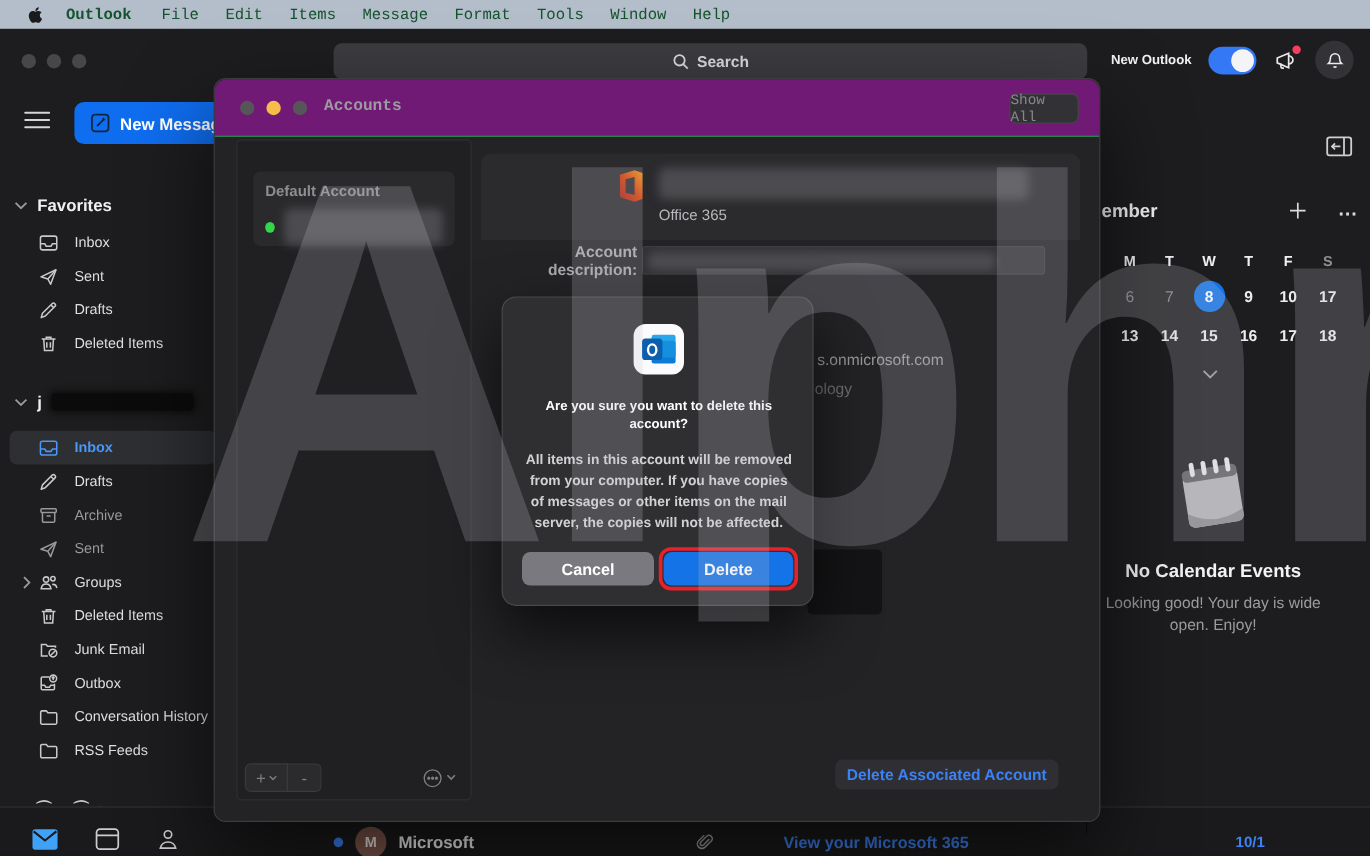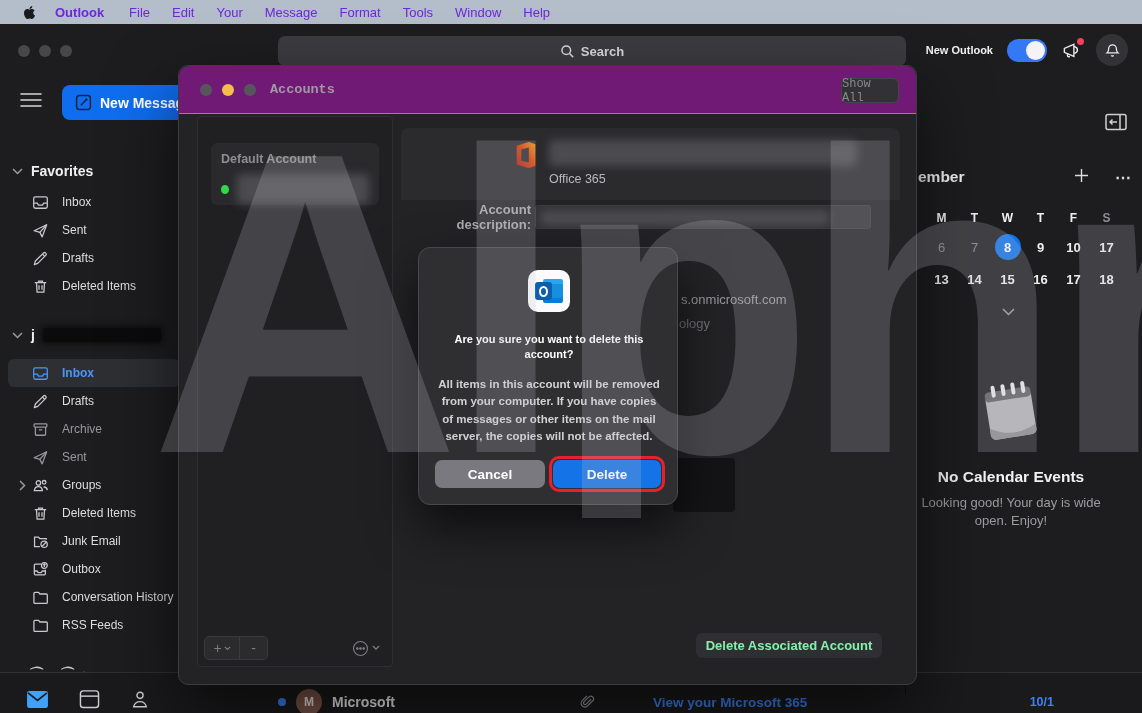--- a/index.html
+++ b/index.html
@@ -4,21 +4,21 @@
 <style>
   * { margin:0; padding:0; box-sizing:border-box; }
   html,body { width:1142px; height:713px; overflow:hidden; background:#161618;
     font-family:"Liberation Sans", sans-serif; -webkit-font-smoothing:antialiased; }
   svg { display:block; }
 
   
   #menubar { position:absolute; left:0; top:0; width:1142px; height:24px; background:#b4bdca;
     display:flex; align-items:center; gap:0; padding-left:14px; z-index:5; }
   #menubar .apple { width:30px; display:flex; justify-content:center; }
-  #menubar .mitem { font-size:13px; color:#6d28d9; padding:0 11px; }
+  #menubar .mitem { font-size:13px; color:#14532d; padding:0 11px;font-family:Liberation Mono, monospace; }
   #menubar .mitem.bold { font-weight:bold; padding-right:14px; }
 
   
   #mainwin { position:absolute; left:0; top:24px; width:1142px; height:689px; background:#1d1d1f; z-index:1; }
   .traffic { width:12px; height:12px; border-radius:50%; display:inline-block; }
   #main-traffic { position:absolute; left:18px; top:21px; display:flex; gap:9px; }
   #main-traffic .traffic { background:#47474a; }
 
   #searchbar { position:absolute; left:258px; top:12px; width:628px; height:30px; background:#3c3c40;
     border-radius:7px; display:flex; align-items:center; justify-content:center; gap:6px; color:#c2c2c6;margin-left:20px; }
@@ -114,21 +114,21 @@
   #acc-name-blur { position:absolute; left:148px; top:12px; width:308px; height:26px; }
   #office365-label { position:absolute; left:148px; top:44px; color:#b9b9bd; font-size:12.5px; }
   #desc-row { position:absolute; left:228px; top:134px; right:16px; height:34px; display:flex; align-items:center; }
   #desc-label { width:124px; text-align:right; color:#a9a9ad; font-size:13px; font-weight:bold; }
   #desc-field { margin-left:4px; width:336px; height:24px; background:#323236; border:1px solid #3d3d41; border-radius:3px; position:relative; overflow:hidden; }
   #desc-field .blur-bar { position:absolute; left:4px; top:4px; width:290px; height:16px; }
   #partial-domain { position:absolute; left:502px; top:226px; color:#98989c; font-size:13px; }
   #partial-ology { position:absolute; left:500px; top:250px; color:#6f6f73; font-size:13px; }
   #redact-block { position:absolute; left:494px; top:392px; width:62px; height:54px; background:#141416; border-radius:4px; }
   #del-assoc-btn { position:absolute; right:34px; bottom:26px; width:186px; height:25px; background:#2f2f33; border-radius:6px;
-    color:#86efac; font-size:13px; font-weight:bold; display:flex; align-items:center; justify-content:center;text-align:center; }
+    color:#3b82f6; font-size:13px; font-weight:bold; display:flex; align-items:center; justify-content:center;text-align:center; }
 
   
   #dialog { position:absolute; left:418px; top:247px; width:260px; height:258px; background:#2f2f32; border:1px solid #48484c;
     border-radius:12px; box-shadow:0 22px 50px rgba(0,0,0,.65); z-index:20; }
   #dlg-icon { position:absolute; left:109px; top:22px; width:42px; height:42px; background:#fbfbfd; border-radius:10px;
     display:flex; align-items:center; justify-content:center; }
   .ol-logo { position:relative; width:28px; height:24px; }
   .ol-env-top { position:absolute; left:8px; top:0; width:20px; height:12px; background:#28a8ea; border-radius:2px 2px 0 0; }
   .ol-env-bot { position:absolute; left:8px; top:12px; width:20px; height:12px; background:#0b7bd8; border-radius:0 0 2px 2px; }
   .ol-env-mid { position:absolute; left:14px; top:5px; width:14px; height:14px; background:#1490df; border-radius:2px; }
@@ -153,21 +153,21 @@
 <body>
 
 <div id="menubar">
   <span class="apple">
     <svg width="13" height="15" viewBox="0 0 384 512" fill="#1a1a1c">
         <path d="M318.7 268.7c-.2-36.7 16.4-64.4 50-84.8-18.8-26.9-47.2-41.7-84.7-44.6-35.5-2.8-74.3 20.7-88.5 20.7-15 0-49.4-19.7-76.4-19.7C63.3 141.2 4 184.8 4 273.5c0 26.2 4.8 53.3 14.4 81.2 12.8 36.7 59 126.7 107.2 125.2 25.2-.6 43-17.9 75.8-17.9 31.8 0 48.3 17.9 76.4 17.9 48.6-.7 90.4-82.5 102.6-119.3-65.2-30.7-61.7-90-61.7-91.9zm-56.6-164.2c27.3-32.4 24.8-61.9 24-72.5-24.1 1.4-52 16.4-67.9 34.9-17.5 19.8-27.8 44.3-25.6 71.9 26.1 2 49.9-11.4 69.5-34.3z"></path>
       </svg>
   </span>
   <div id="menu-items">
     
-  <span class="mitem bold">Outlook</span><span class="mitem">File</span><span class="mitem">Edit</span><span class="mitem">Your</span><span class="mitem">Message</span><span class="mitem">Format</span><span class="mitem">Tools</span><span class="mitem">Window</span><span class="mitem">Help</span></div>
+  <span class="mitem bold">Outlook</span><span class="mitem">File</span><span class="mitem">Edit</span><span class="mitem">Items</span><span class="mitem">Message</span><span class="mitem">Format</span><span class="mitem">Tools</span><span class="mitem">Window</span><span class="mitem">Help</span></div>
 </div>
 
 <div id="mainwin">
   <div id="main-traffic">
     <span class="traffic"></span>
     <span class="traffic"></span>
     <span class="traffic"></span>
   </div>
 
   <div id="searchbar">

